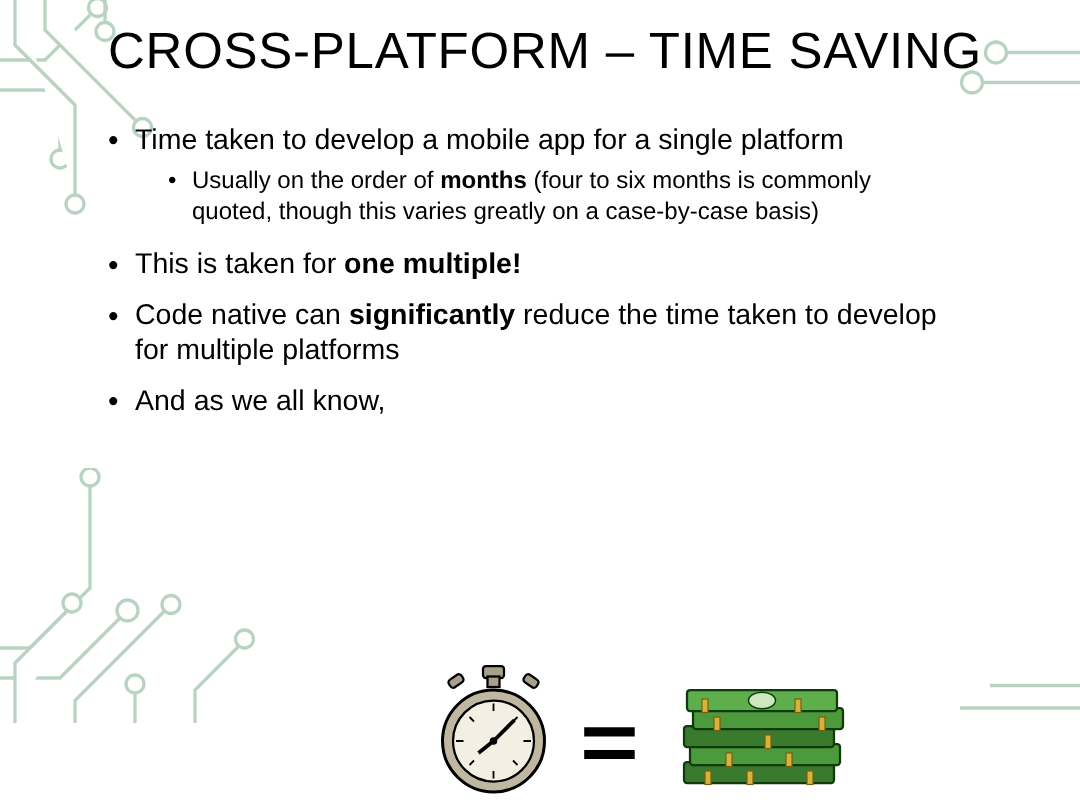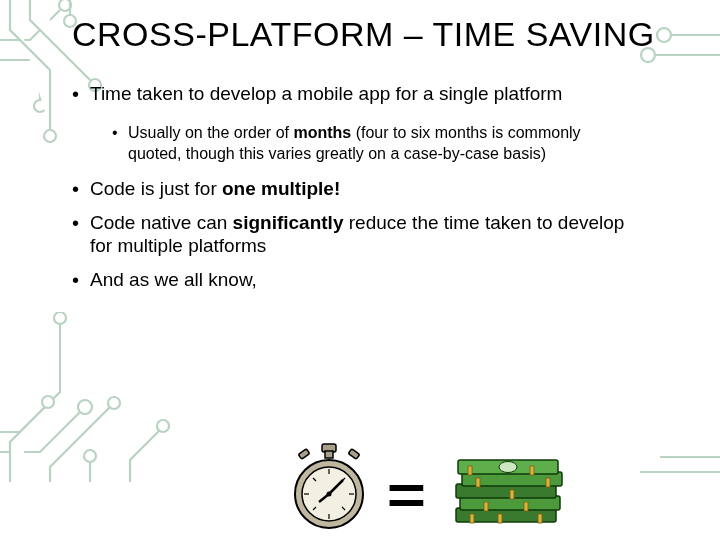--- a/index.html
+++ b/index.html
@@ -48,21 +48,21 @@
   ul.top > li::before {
     content: "•";
     position: absolute;
     left: 0;
     top: 0;
     font-size: 20px;
   }
   ul.sub {
     list-style: none;
     padding: 0;
-    margin: 16px 0 12px 22px;
+    margin: 4px 0 12px 22px;
   }
   ul.sub > li {
     position: relative;
     padding-left: 16px;
     font-size: 16px;
     line-height: 1.35;
   }
   ul.sub > li::before {
     content: "•";
     position: absolute;
@@ -158,21 +158,21 @@
     <ul class="top">
       <li>
         <span>Time taken to develop a mobile app for a single platform</span>
         <ul class="sub">
           <li>
             <span>Usually on the order of </span><b>months</b><span> (four to six months is commonly quoted, though this varies greatly on a case-by-case basis)</span>
           </li>
         </ul>
       </li>
       <li>
-        <span>Code is just for </span><b>one multiple!</b>
+        <span>This is taken for </span><b>one multiple!</b>
       </li>
       <li>
         <span>Code native can </span><b>significantly</b><span> reduce the time taken to develop for multiple platforms</span>
       </li>
       <li>
         <span>And as we all know,</span>
       </li>
     </ul>
   </div>
 

